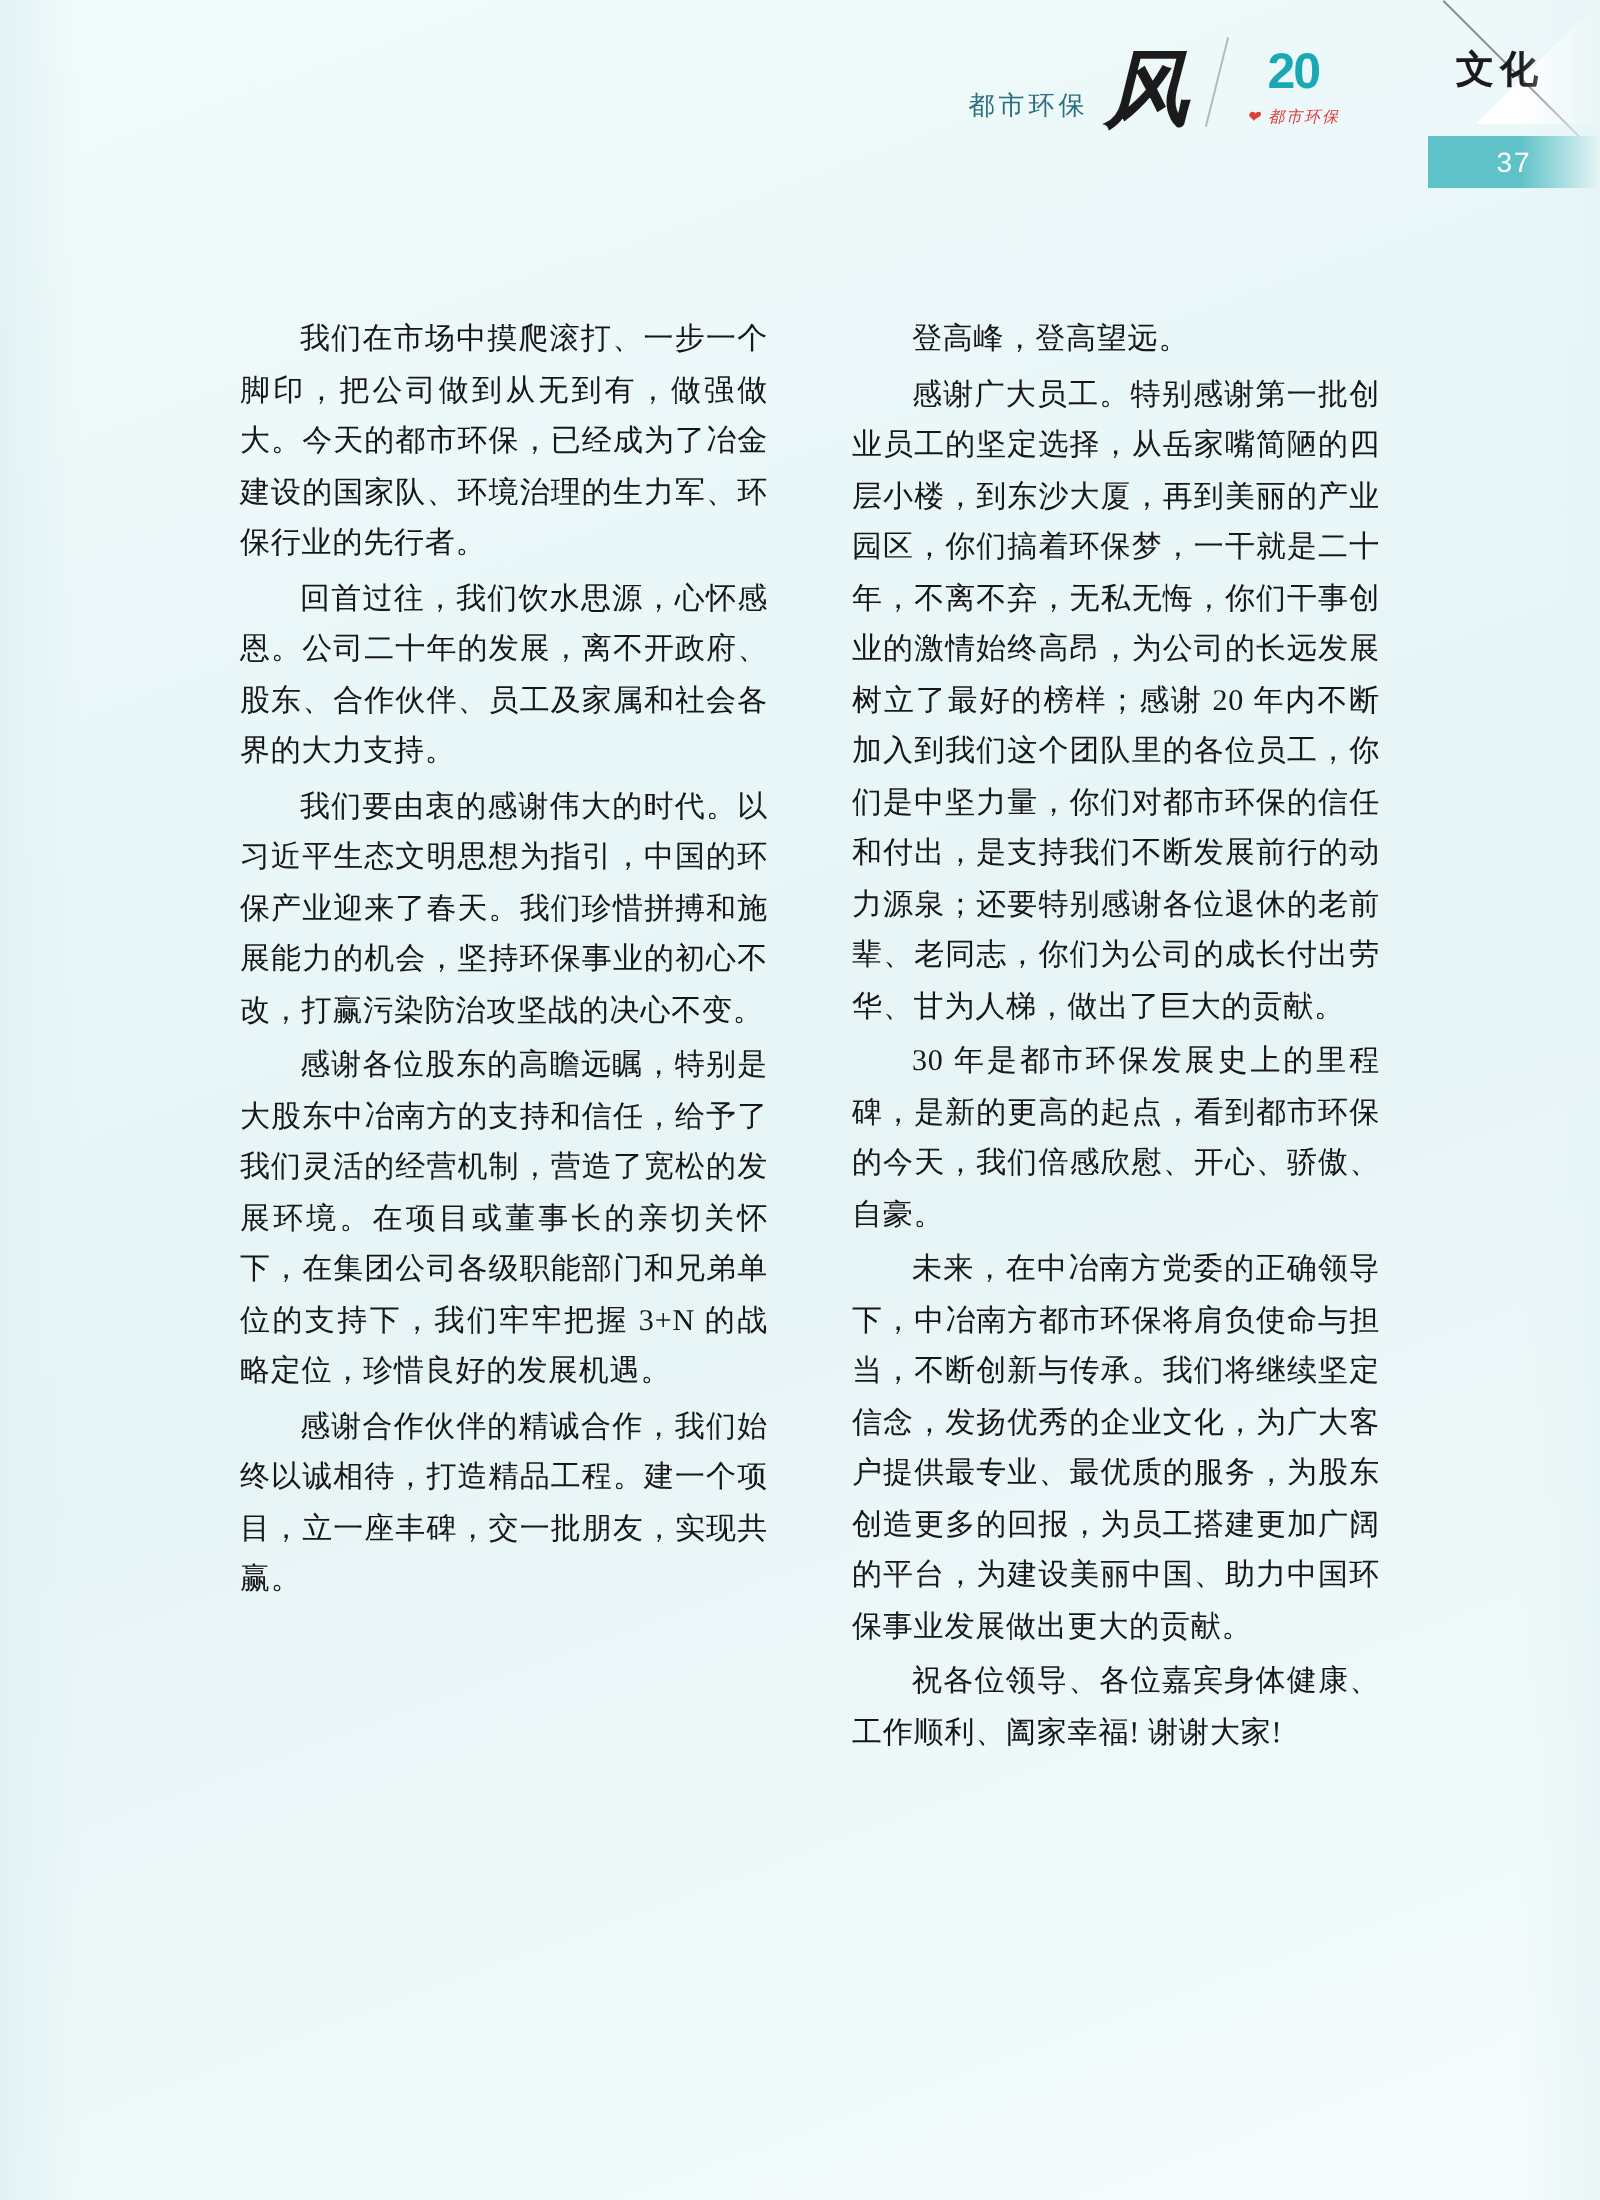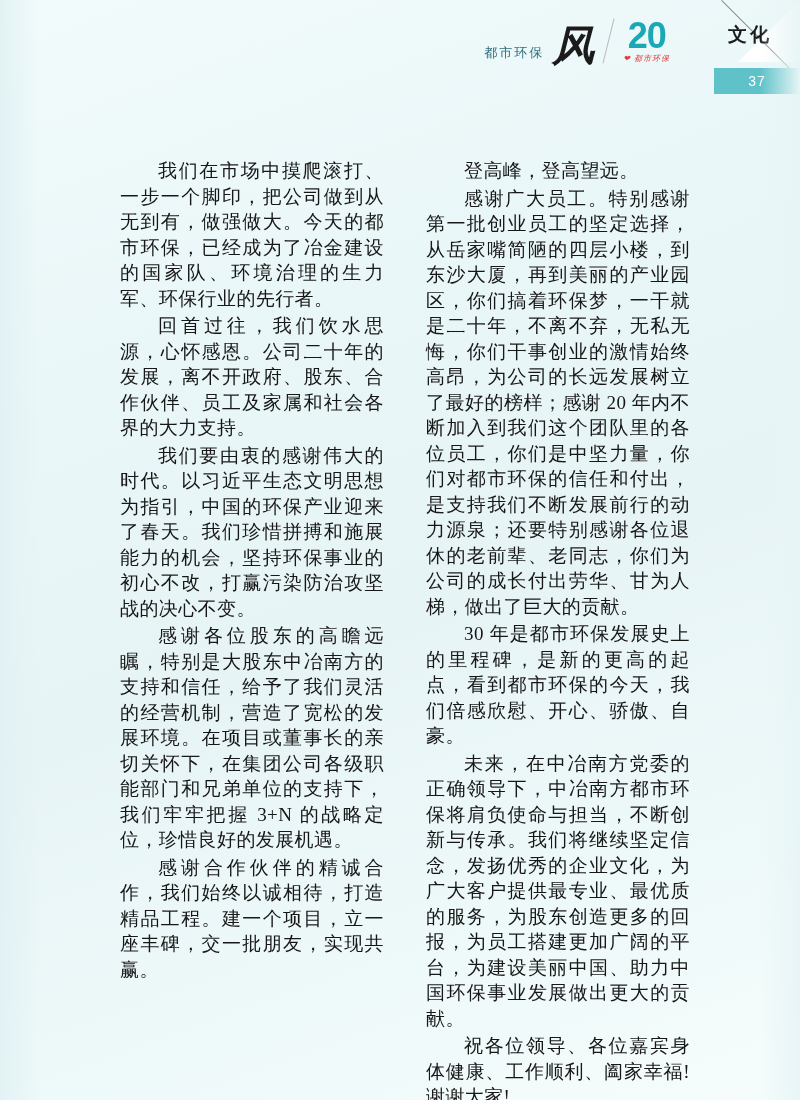--- a/index.html
+++ b/index.html
@@ -107,21 +107,21 @@
     margin: 0 6px 2px 6px;
   }
   .anniv {
     display: flex;
     flex-direction: column;
     align-items: center;
     padding-bottom: 2px;
   }
   .anniv-num {
     font-family: "Liberation Sans", sans-serif;
-    font-size: 36px;
+    font-size: 25px;
     font-weight: bold;
     color: #1aa9b4;
     line-height: 30px;
     letter-spacing: -1px;
   }
   .anniv-sub {
     font-size: 8px;
     color: #e23b3b;
     letter-spacing: 1px;
     margin-top: 2px;
@@ -161,21 +161,21 @@
     width: 570px;
     display: flex;
     gap: 42px;
   }
   .col {
     width: 264px;
   }
   .col p {
     margin: 0 0 2px 0;
     font-family: "Liberation Serif", serif;
-    font-size: 19px;
+    font-size: 15px;
     line-height: 25.5px;
     color: #171717;
     text-align: justify;
     text-justify: inter-ideograph;
     text-indent: 2em;
     letter-spacing: 0.4px;
   }
 </style>
 </head>
 <body>

